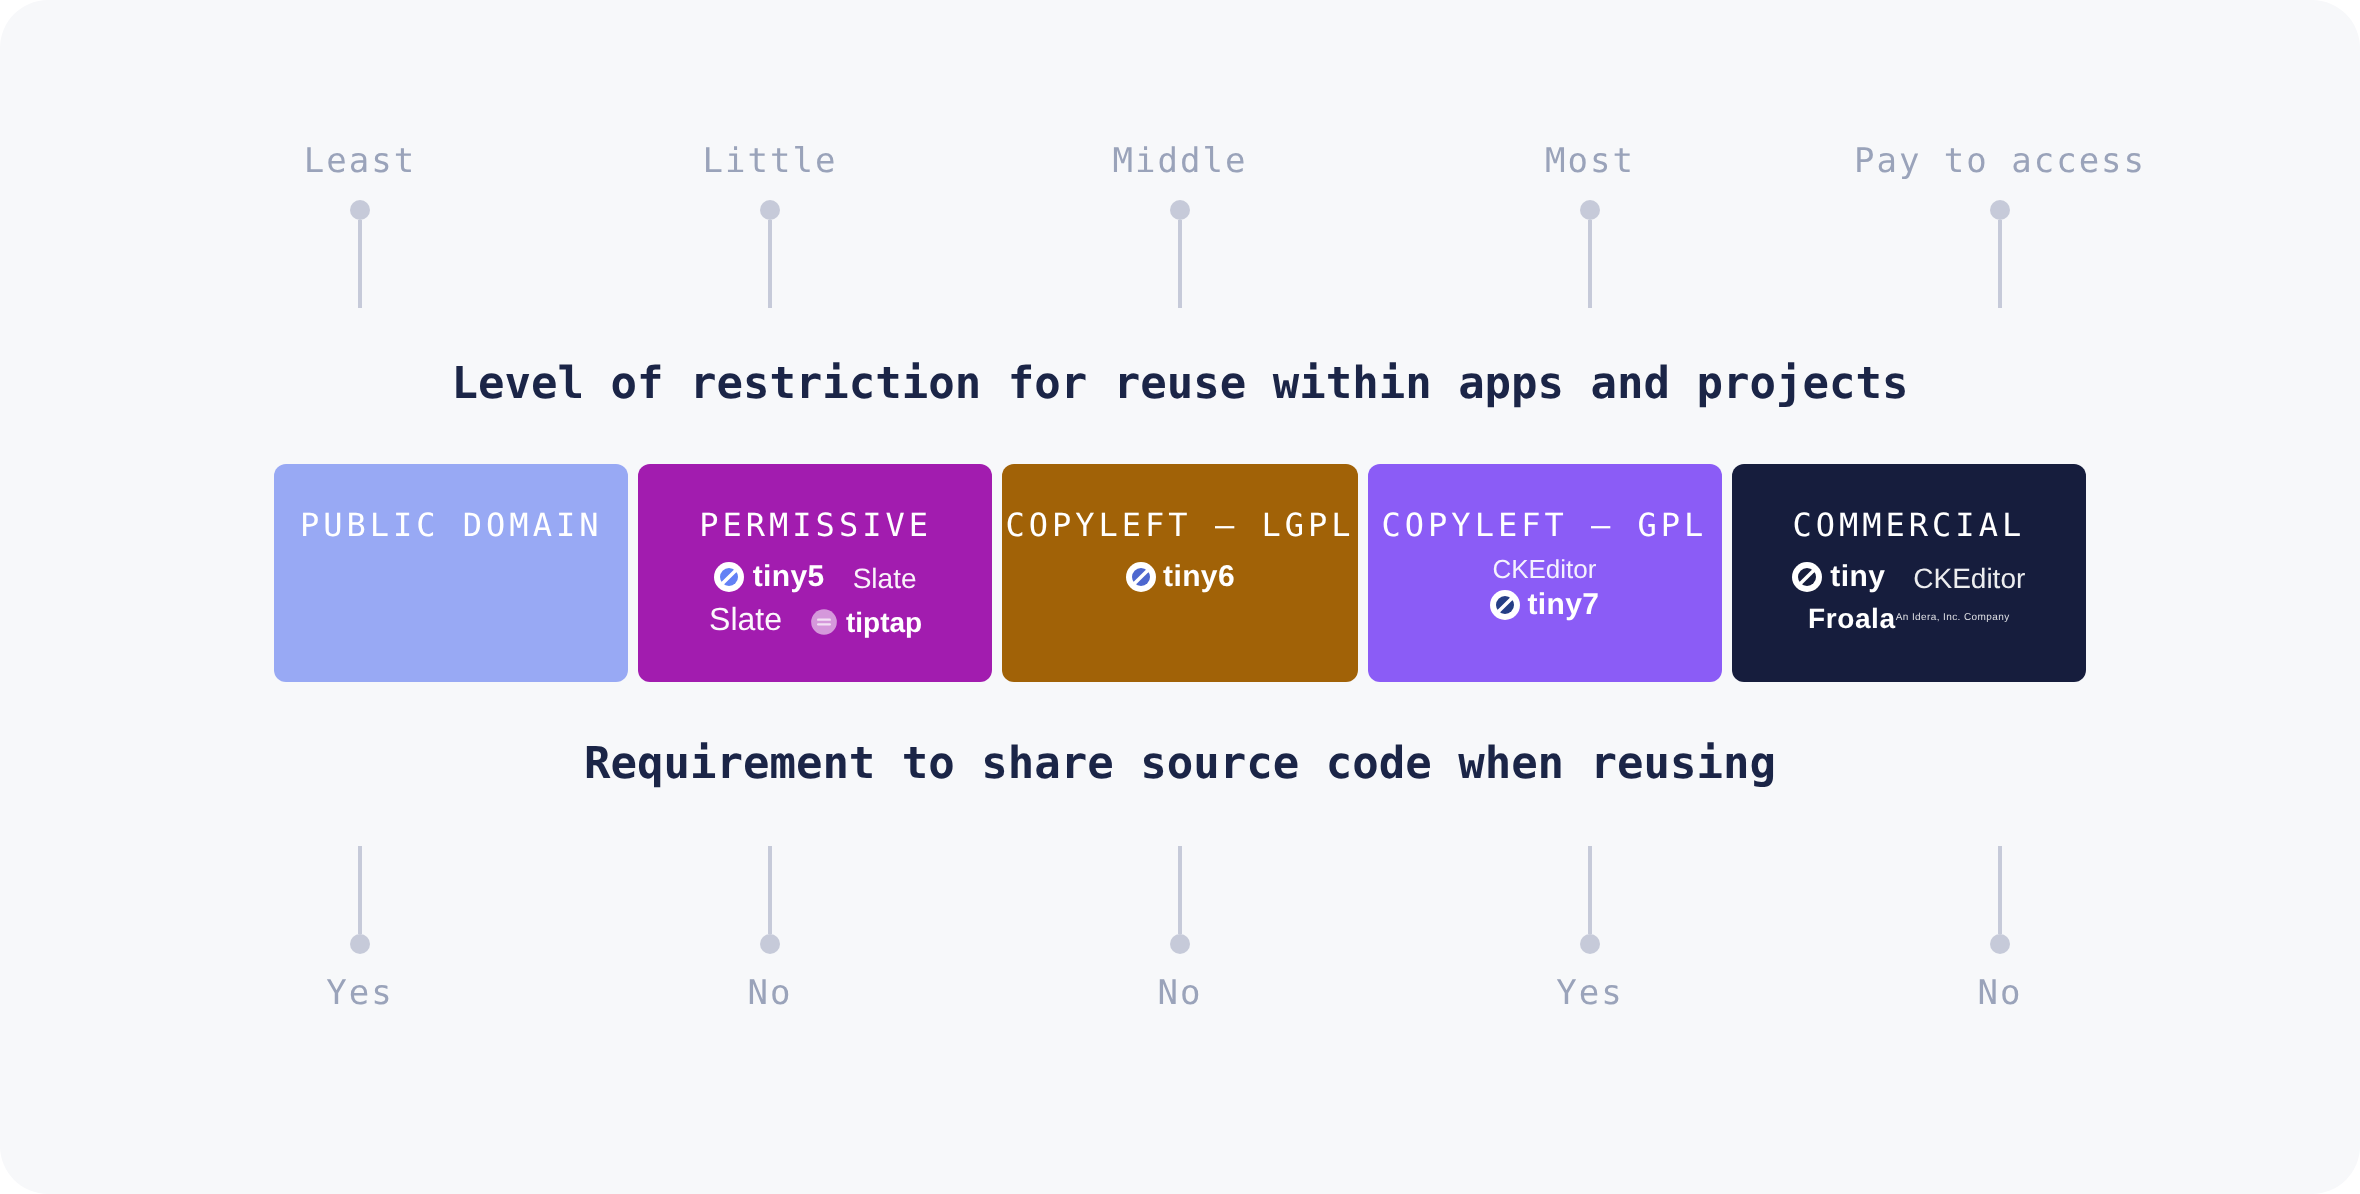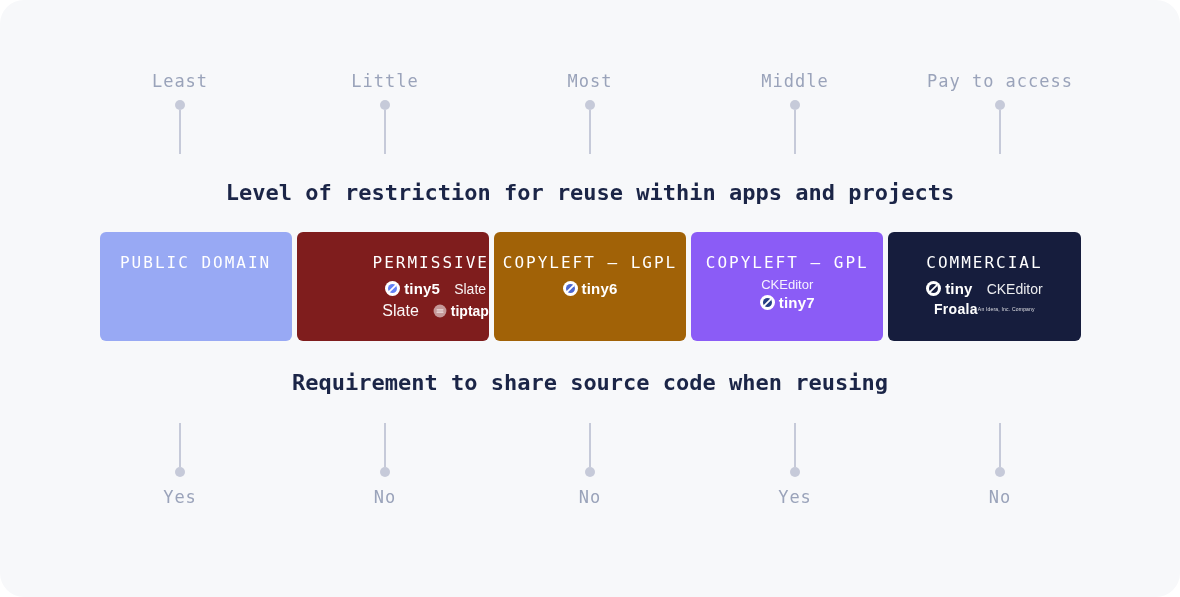--- a/index.html
+++ b/index.html
@@ -48,21 +48,21 @@
     font-size:22px;
     font-weight:700;
     color:var(--title-text,#1b2547);
     white-space:nowrap;
   }
   .section-title.first{margin-top:26px;}
   .section-title.second{margin-top:29px;}
   
   .cards{
     margin-top:27px;
-    width:981px;
+    width:906px;
     display:flex;
     gap:5px;
   }
   .card{
     width:201px;height:109px;
     border-radius:6px;
     box-sizing:border-box;
     padding-top:21px;
     display:flex;flex-direction:column;align-items:center;
     color:#ffffff;
@@ -104,45 +104,45 @@
       <div class="pin-label">Least</div>
       <div class="pin-dot"></div>
       <div class="pin-line"></div>
     </div>
     <div class="pin-cell">
       <div class="pin-label">Little</div>
       <div class="pin-dot"></div>
       <div class="pin-line"></div>
     </div>
     <div class="pin-cell">
+      <div class="pin-label">Middle</div>
+      <div class="pin-dot"></div>
+      <div class="pin-line"></div>
+    </div>
+    <div class="pin-cell">
       <div class="pin-label">Most</div>
-      <div class="pin-dot"></div>
-      <div class="pin-line"></div>
-    </div>
-    <div class="pin-cell">
-      <div class="pin-label">Middle</div>
       <div class="pin-dot"></div>
       <div class="pin-line"></div>
     </div>
     <div class="pin-cell">
       <div class="pin-label">Pay to access</div>
       <div class="pin-dot"></div>
       <div class="pin-line"></div>
     </div>
   </div>
 
   <div class="section-title first">Level of restriction for reuse within apps and projects</div>
 
   <div class="cards">
 
     <div class="card" style="background: rgb(152, 169, 244); --card-bg: #98a9f4;">
       <div class="card-title">PUBLIC DOMAIN</div>
     </div>
 
-    <div class="card" style="background: #7f1d1d; align-items: flex-end; --card-bg: #6381f5;">
+    <div class="card" style="background: #a21caf; --card-bg: #6381f5;">
       <div class="card-title">PERMISSIVE</div>
       <div class="logo-area">
         <div class="logo-row">
           <span class="logo">
             <svg width="15" height="15" viewBox="0 0 24 24">
               <circle cx="12" cy="12" r="12" fill="#ffffff"></circle>
               <circle cx="12" cy="12" r="7.2" style="fill:var(--card-bg,#6381f5)"></circle>
               <rect x="4" y="10.6" width="16" height="2.8" rx="1.4" fill="#ffffff" transform="rotate(-45 12 12)"></rect>
             </svg>
             <span class="tiny-word">tiny5</span>

